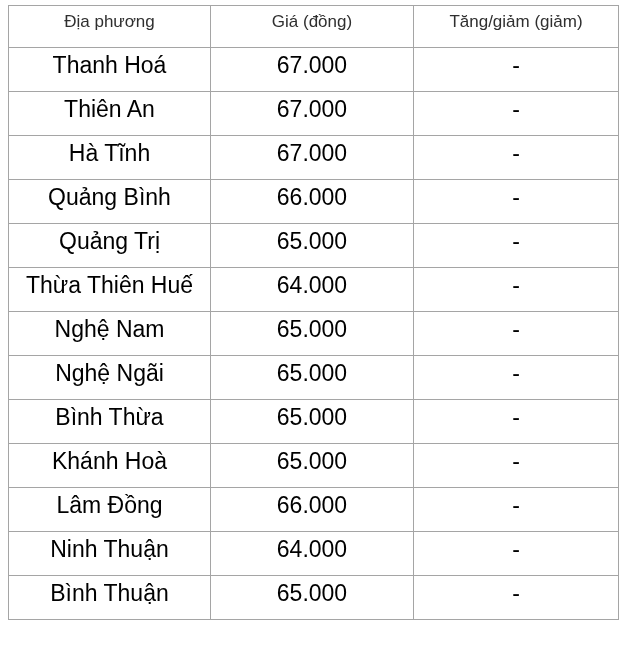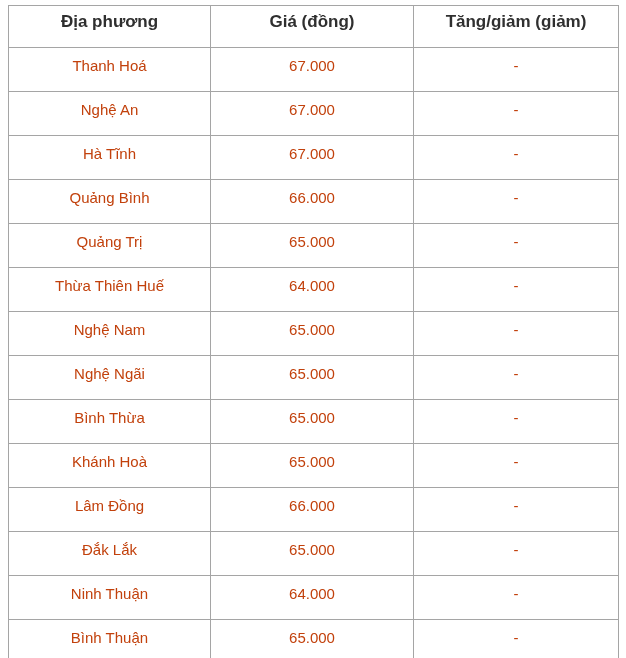--- a/index.html
+++ b/index.html
@@ -29,28 +29,28 @@
     border: 1px solid #a5a5a5;
     text-align: center;
     vertical-align: middle;
     padding: 0 4px 9px 4px; 
     overflow: hidden;
     white-space: nowrap;
   }
   .price-table th {
     height: 32px;           
     font-size: 17px;
-    font-weight: 700;
+    font-weight: 400;
     color: #2f2f2f;
   }
   .price-table td {
     height: 34px;           
-    font-size: 15px;
+    font-size: 23px;
     font-weight: 400;
-    color: #c2410c;
+    color: #000000;
   }
 </style>
 </head>
 <body>
 
 <table class="price-table">
   <colgroup>
     <col class="c1">
     <col class="c2">
     <col class="c3">
@@ -62,21 +62,21 @@
       <th>Tăng/giảm (giảm)</th>
     </tr>
   </thead>
   <tbody>
     <tr>
       <td>Thanh Hoá</td>
       <td>67.000</td>
       <td>-</td>
     </tr>
     <tr>
-      <td>Nghệ An</td>
+      <td>Thiên An</td>
       <td>67.000</td>
       <td>-</td>
     </tr>
     <tr>
       <td>Hà Tĩnh</td>
       <td>67.000</td>
       <td>-</td>
     </tr>
     <tr>
       <td>Quảng Bình</td>
@@ -112,25 +112,20 @@
       <td>Khánh Hoà</td>
       <td>65.000</td>
       <td>-</td>
     </tr>
     <tr>
       <td>Lâm Đồng</td>
       <td>66.000</td>
       <td>-</td>
     </tr>
     <tr>
-      <td>Đắk Lắk</td>
-      <td>65.000</td>
-      <td>-</td>
-    </tr>
-    <tr>
       <td>Ninh Thuận</td>
       <td>64.000</td>
       <td>-</td>
     </tr>
     <tr>
       <td>Bình Thuận</td>
       <td>65.000</td>
       <td>-</td>
     </tr>
   </tbody>

